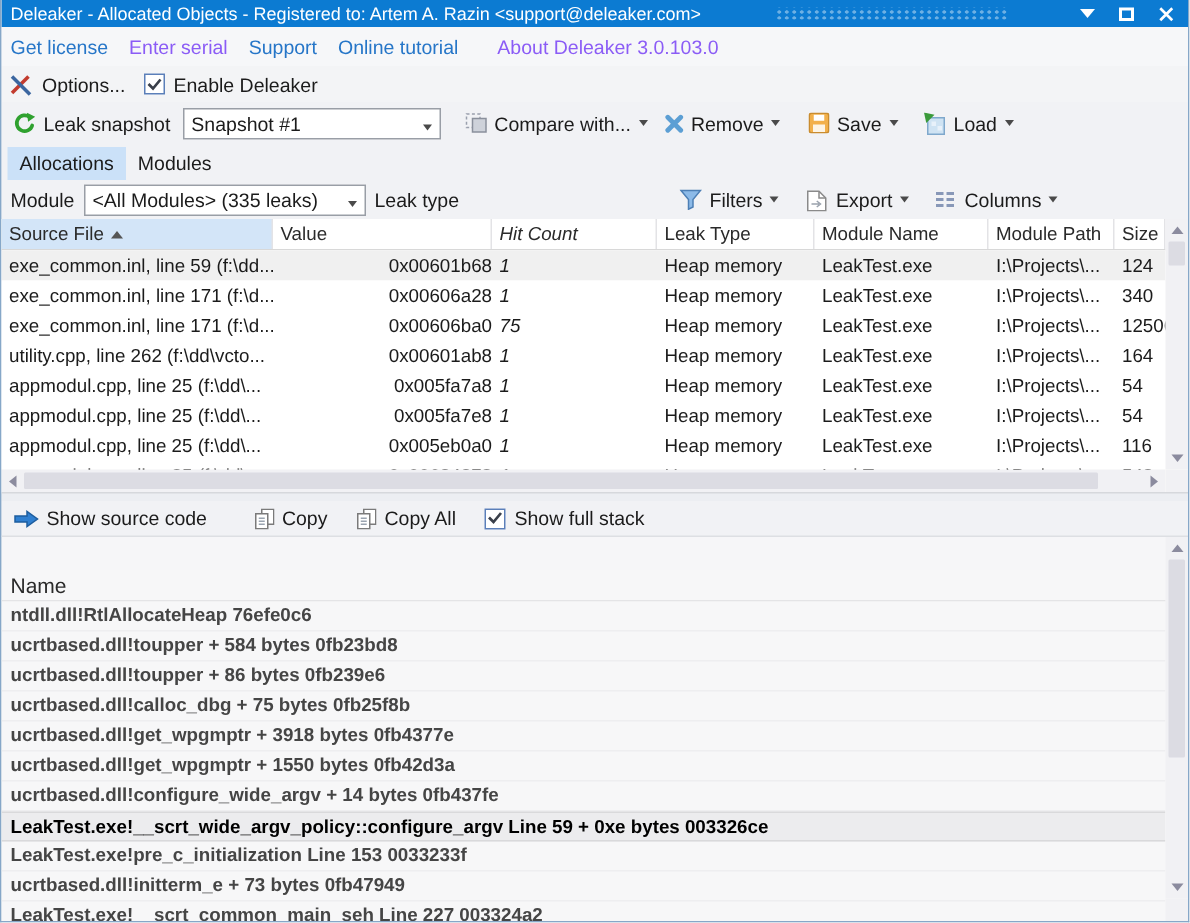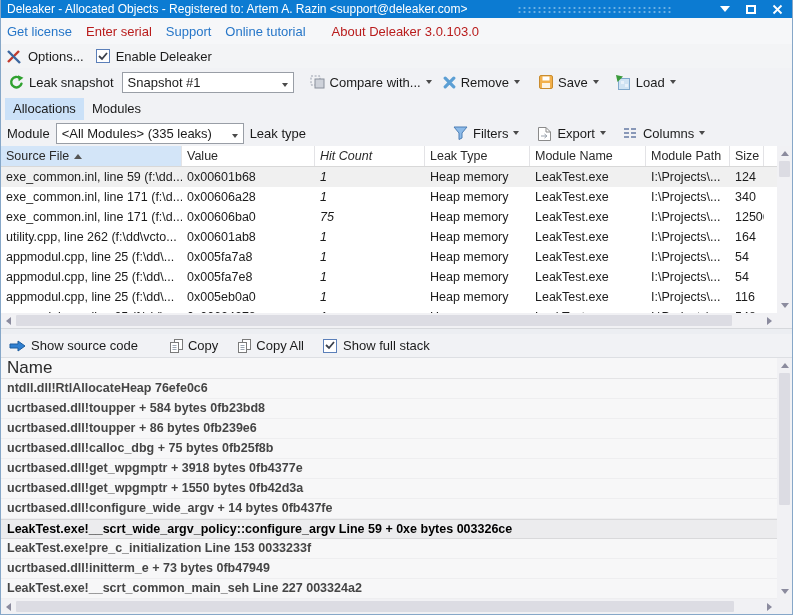--- a/index.html
+++ b/index.html
@@ -13,21 +13,21 @@
   .titlebar .grip { flex:1; height:8px; margin:0 10px 0 14px; background-image:radial-gradient(circle, rgba(255,255,255,.40) 1px, transparent 1.2px); background-size:5px 4px; background-position:0 1px; }
   .winbtns { display:flex; align-items:center; gap:12px; padding-right:4px; }
   .winbtn { display:inline-flex; align-items:center; justify-content:center; width:14px; height:14px; cursor:default; }
   .tri-down-w { width:0; height:0; border-left:5px solid transparent; border-right:5px solid transparent; border-top:6px solid #fff; }
   .maxbox { width:10px; height:9px; border:2px solid #fff; background:transparent; }
 
   
   .menubar { height:26px; display:flex; align-items:center; gap:0; padding-left:6px; background:#f6f7f9; font-size:13px; flex:0 0 auto; }
   .menubar .mitem { margin-right:14px; white-space:nowrap; }
   .menubar .link { color:#2676c8; cursor:pointer; }
-  .menubar .plain { color:#b91c1c; }
+  .menubar .plain { color:#8b5cf6; }
   .menubar .about { margin-left:12px; }
 
   
   .optionsrow { height:24px; display:flex; align-items:center; padding-left:5px; gap:6px; background:#f3f4f6; flex:0 0 auto; font-size:13px; }
   .checkbox { width:14px; height:14px; border:1px solid #5b7fb9; background:#fff; display:inline-flex; align-items:center; justify-content:center; }
 
   
   .snapbar { height:28px; display:flex; align-items:center; padding-left:5px; gap:5px; background:#f1f2f5; flex:0 0 auto; font-size:13px; }
   .tbbtn { display:inline-flex; align-items:center; gap:5px; padding:2px 3px; white-space:nowrap; cursor:default; }
   .combo { height:21px; background:#fff; border:1px solid #999ea6; display:inline-flex; align-items:center; justify-content:space-between; padding-left:5px; font-size:13px; }
@@ -50,21 +50,21 @@
   .table-wrap { display:flex; flex:0 0 auto; background:#fff; }
   .table-main { width:776px; }
   .thead { height:21px; display:flex; background:#fff; border-bottom:1px solid #d8d8d8; }
   .th { display:flex; align-items:center; padding-left:5px; border-right:1px solid #e3e3e6; font-size:12.5px; color:#2a2a2a; overflow:hidden; white-space:nowrap; }
   .th.sorted { background:#d3e5f8; }
   .sort-asc { width:0; height:0; border-left:4px solid transparent; border-right:4px solid transparent; border-bottom:5px solid #555; margin-left:5px; margin-top:1px; }
   .tbody { height:146px; overflow:hidden; background:#fff; }
   .trow { height:20px; display:flex; align-items:center; background:#fff; }
   .trow.selected { background:#f0f0f0; }
   .td { padding-left:5px; white-space:nowrap; overflow:hidden; font-size:12.5px; color:#1b1b1b; }
-  .c0 { width:181px; } .c1 { width:133px; } .c2 { width:110px;font-style:italic; } .c3 { width:105px; } .c4 { width:116px; } .c5 { width:84px; } .c6 { width:34px; }
+  .c0 { width:181px; } .c1 { width:146px;text-align:right; } .c2 { width:110px;font-style:italic; } .c3 { width:105px; } .c4 { width:116px; } .c5 { width:84px; } .c6 { width:34px; }
 
   
   .vscroll { width:15px; background:#f1f1f4; display:flex; flex-direction:column; align-items:center; }
   .hscroll { height:15px; background:#f1f1f4; display:flex; align-items:center; }
   .sbtn { width:15px; height:15px; display:flex; align-items:center; justify-content:center; flex:0 0 auto; }
   .tri-up-g { width:0; height:0; border-left:4px solid transparent; border-right:4px solid transparent; border-bottom:5px solid #8b8b9e; }
   .tri-dn-g { width:0; height:0; border-left:4px solid transparent; border-right:4px solid transparent; border-top:5px solid #8b8b9e; }
   .tri-lf-g { width:0; height:0; border-top:4px solid transparent; border-bottom:4px solid transparent; border-right:5px solid #8b8b9e; }
   .tri-rt-g { width:0; height:0; border-top:4px solid transparent; border-bottom:4px solid transparent; border-left:5px solid #8b8b9e; }
   .vthumb { width:11px; background:#dcdce3; border-radius:1px; }
@@ -73,21 +73,21 @@
   .rightcol { width:15px; display:flex; flex-direction:column; }
 
   
   .gapstrip { height:6px; background:#eceef2; border-top:1px solid #d6d8dc; flex:0 0 auto; }
   .stackbar { height:24px; display:flex; align-items:center; gap:6px; padding-left:5px; background:#f1f2f5; border-bottom:1px solid #dddfe3; flex:0 0 auto; font-size:13px; }
   .stackbar .sep { width:14px; }
 
   
   .stack-wrap { display:flex; flex:0 0 auto; background:#f6f6f8; }
   .stack-main { width:776px; }
-  .nameheader { height:21px; display:flex; align-items:center; padding-left:6px; background:#f7f7f8; border-bottom:1px solid #e4e4e6; font-size:17px; color:#2a2a2a; }
+  .nameheader { height:21px; display:flex; align-items:center; padding-left:6px; background:#f7f7f8; border-bottom:1px solid #e4e4e6; font-size:14px; color:#2a2a2a;margin-top:22px; }
   .stacklist { height:220px; overflow:hidden; background:#f7f7f8; }
   .srow { height:20px; line-height:19px; padding-left:6px; color:#454545; border-bottom:1px solid #eeeef0; white-space:nowrap; overflow:hidden; font-size:12.5px;font-weight:bold; }
   .srow.sel { background:#ececee; color:#000; border-top:1px solid #d9d9db; border-bottom:1px solid #d9d9db; }
 
   .icon { display:inline-flex; align-items:center; justify-content:center; flex:0 0 auto; }
   label, .lbl { white-space:nowrap; }
 </style>
 </head>
 <body>
 

